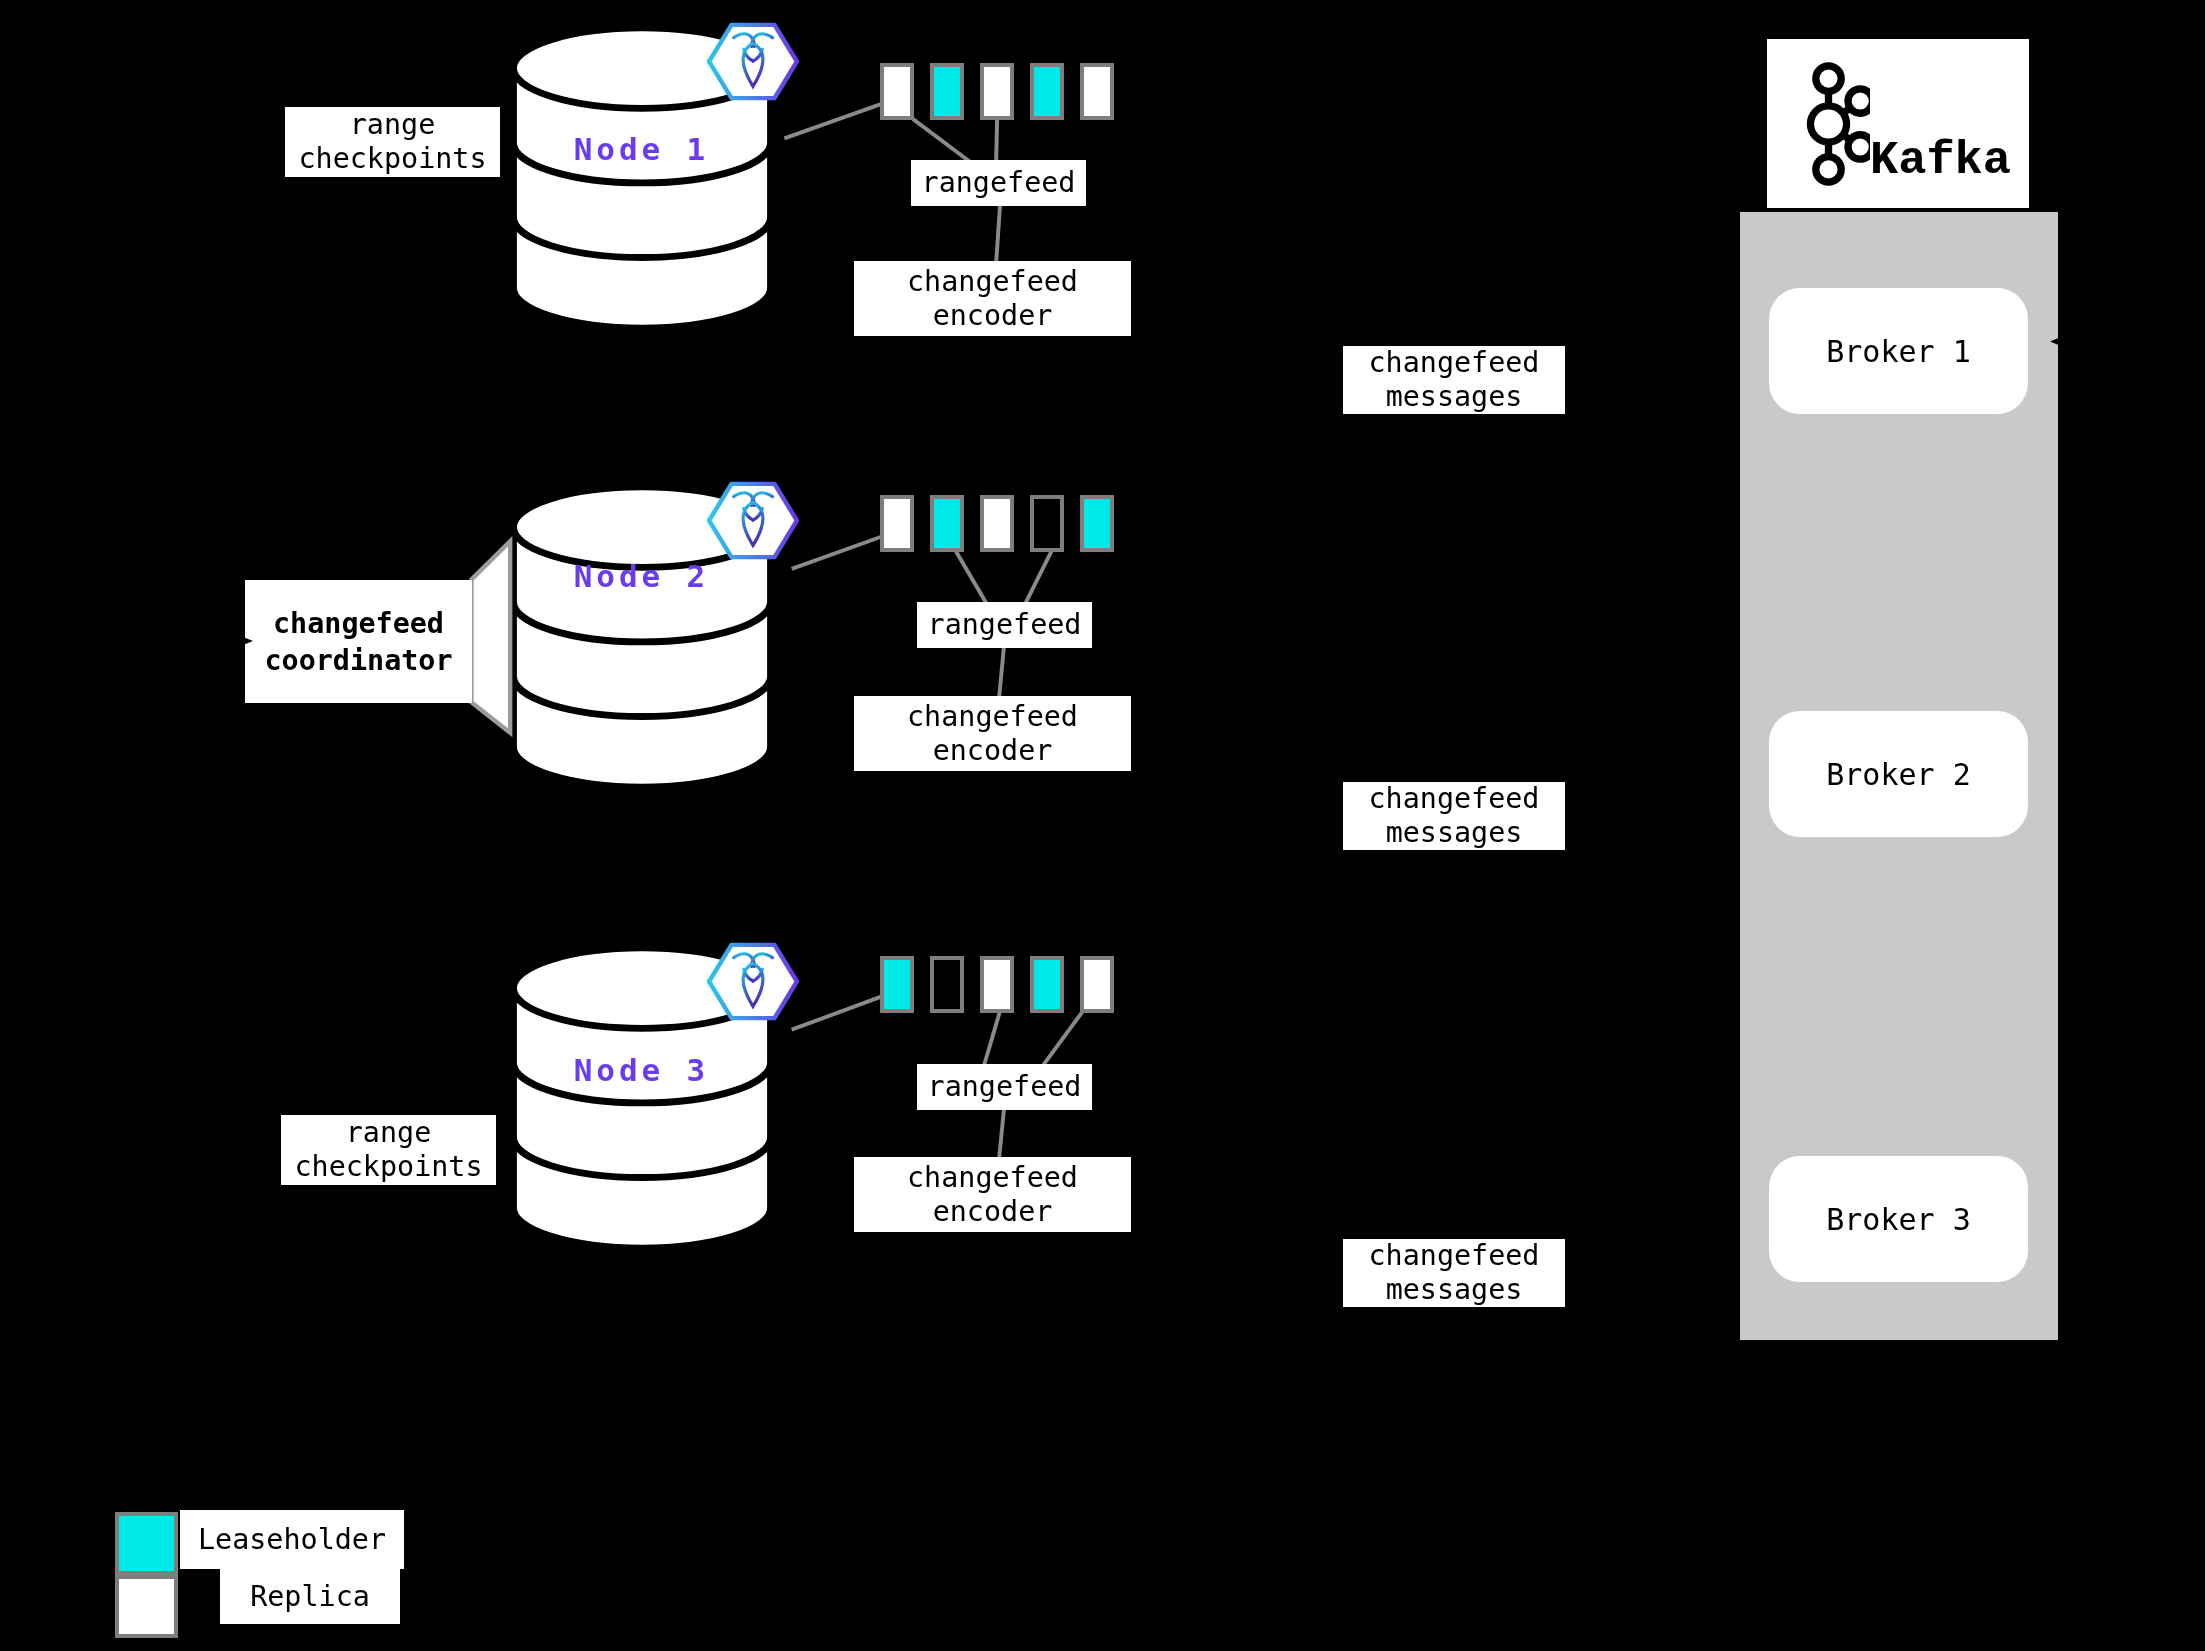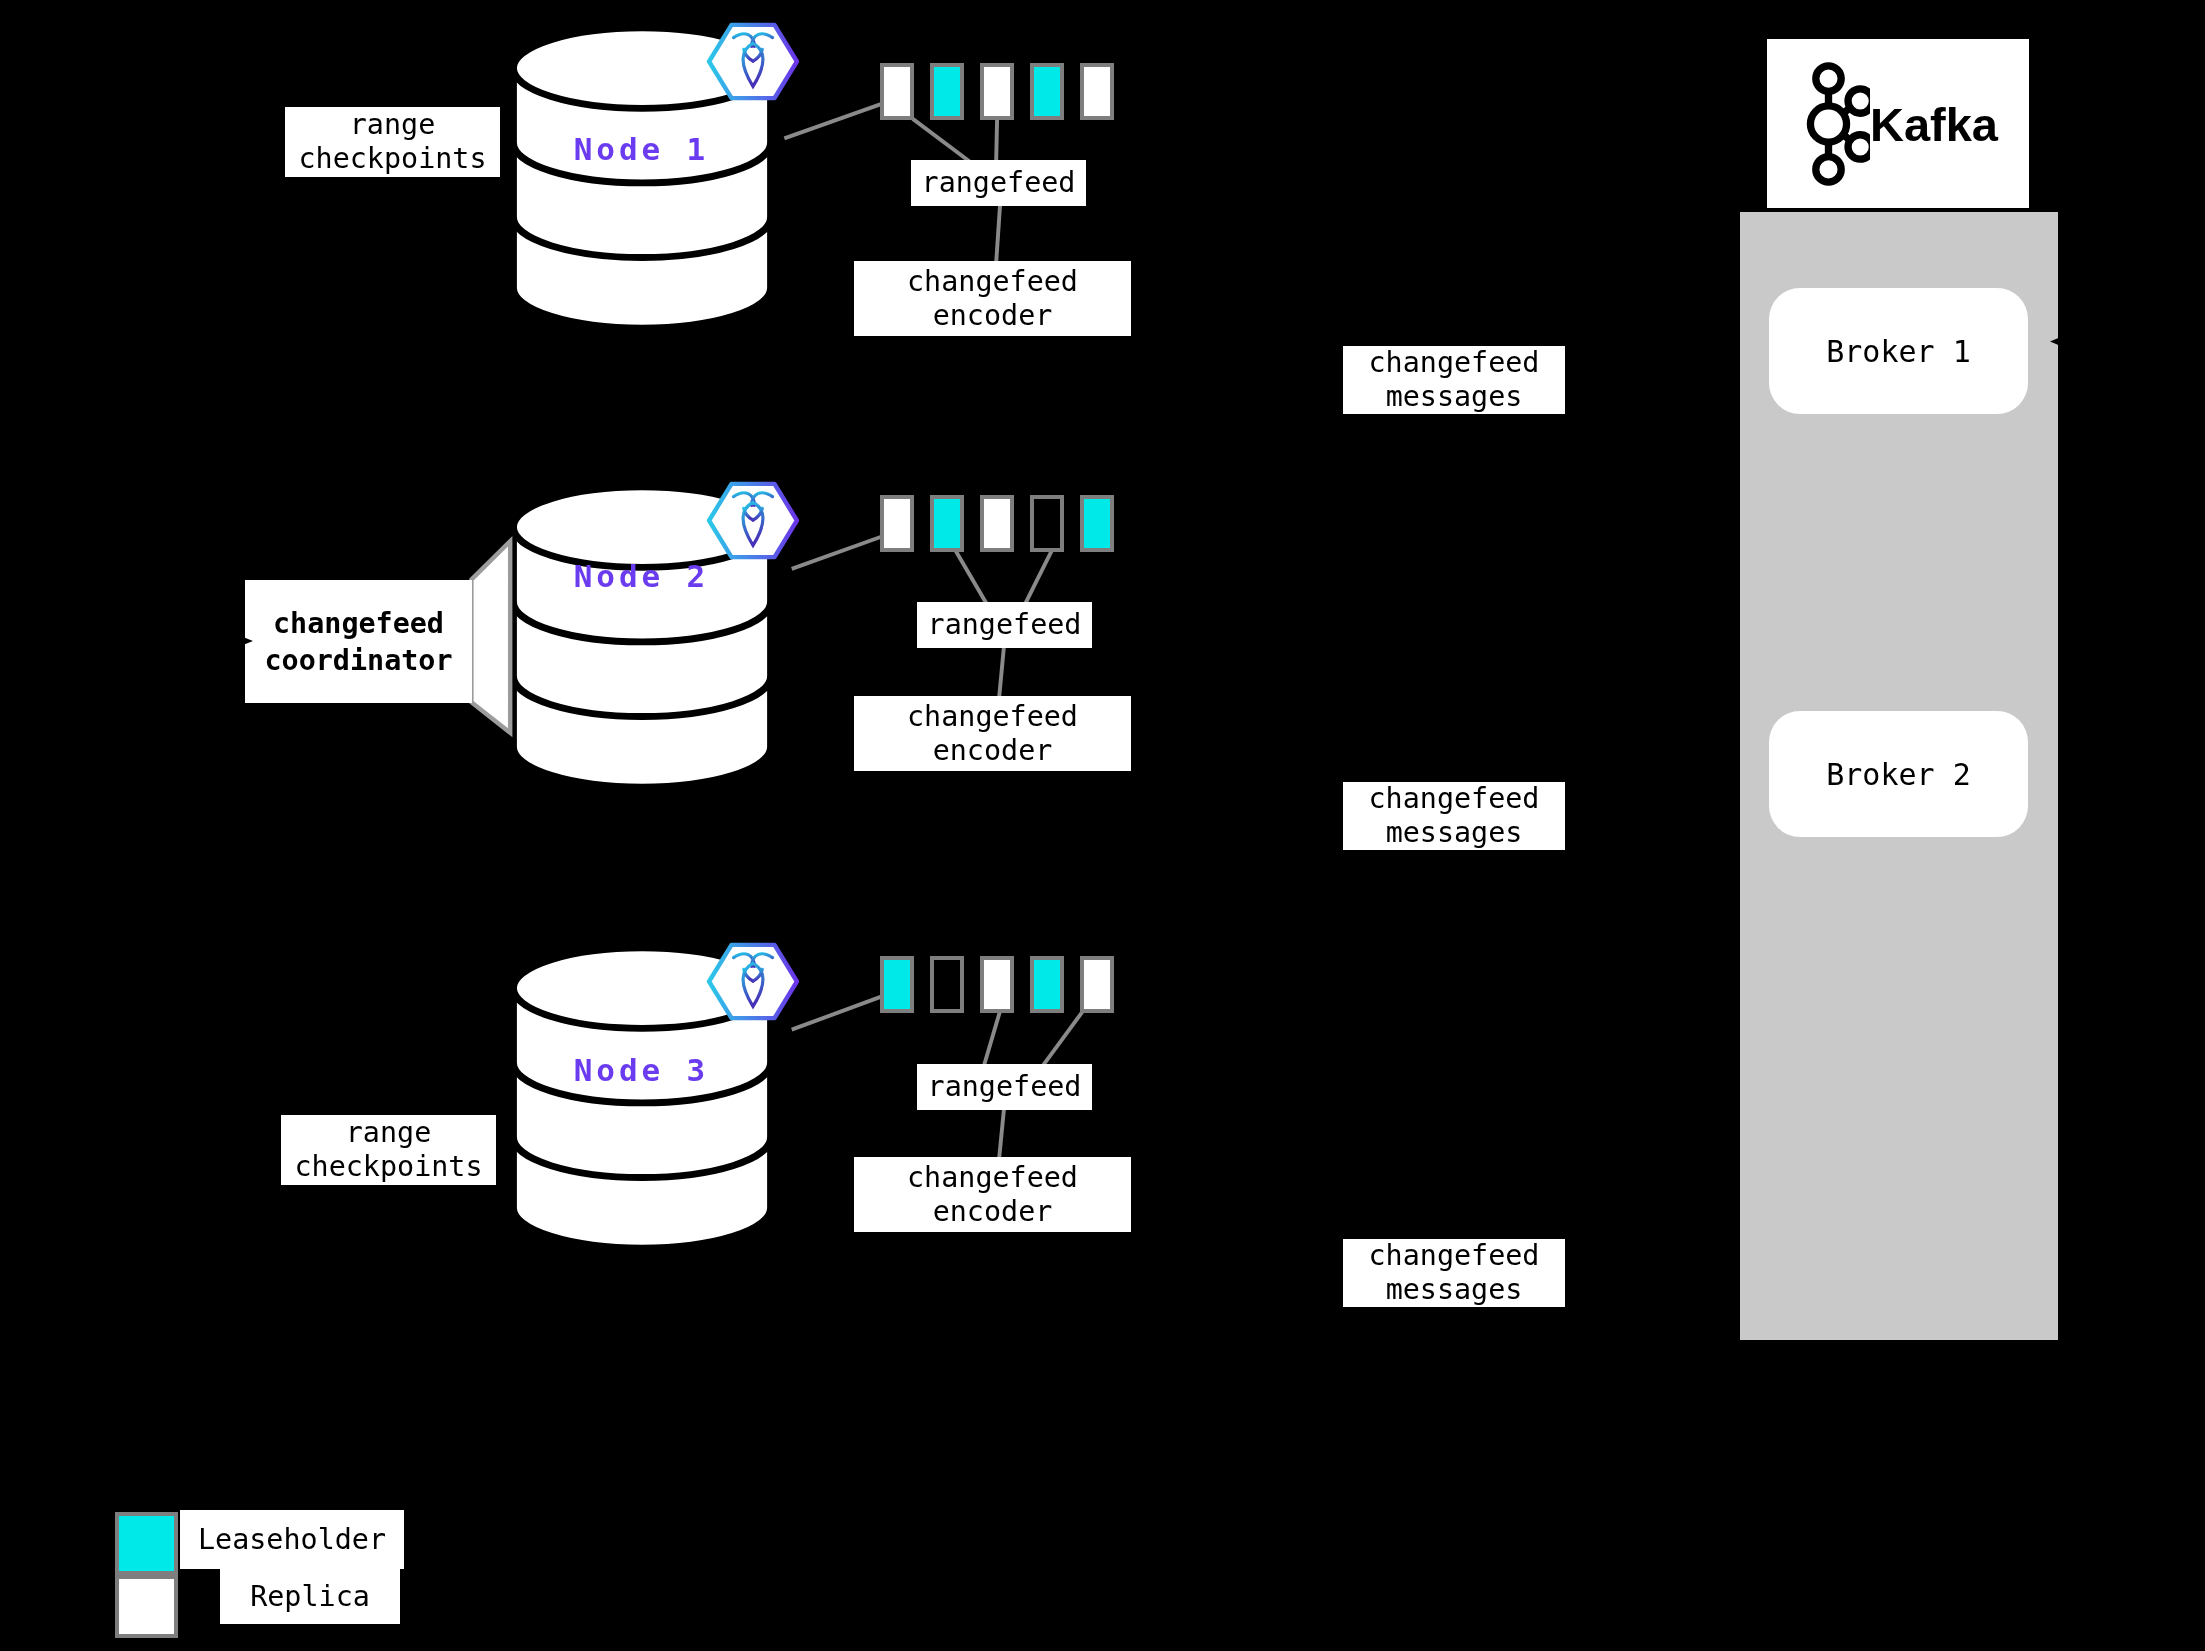--- a/index.html
+++ b/index.html
@@ -1,19 +1,19 @@
 <!DOCTYPE html>
 <html style="font-size:7.8px"><head>
 <meta charset="utf-8">
 <style>
   html,body{margin:0;padding:0;background:#000;}
   #canvas{position:relative;width:2205px;height:1652px;background:#000;overflow:hidden;
           font-family:"DejaVu Sans Mono",monospace;}
   .abs{position:absolute;}
-  .sans{font-family:Liberation Sans, sans-serif;}
+  .sans{font-family:Liberation Mono, monospace;margin-top:36px;}
   .whitebox{background:#fff;color:#000;display:flex;flex-direction:column;
             align-items:center;justify-content:center;text-align:right;}
   .graybox{background:#ffffff;color:#000;display:flex;flex-direction:column;
            align-items:center;justify-content:center;text-align:center;}
   .lbl{font-size:28.4px;line-height:34px;white-space:pre;}
   .node-label{font-size:31px;font-weight:bold;color:#6a3bef;letter-spacing:3.9px;
               text-align:center;}
   .coord-lbl{font-size:28.4px;line-height:37px;font-weight:bold;white-space:pre;}
   .broker{width:259px;height:126px;background:#fff;border-radius:31px;color:#000;
           display:flex;align-items:center;justify-content:center;font-size:30px;}
@@ -208,20 +208,23 @@
     </g>
   </svg>
   <div class="abs kafka-title sans" style="left:1870px;top:98px;width:157px;height:54px;line-height:54px;">Kafka</div>
 
   <div class="abs broker" style="left:1769px;top:288px;">
     <span>Broker 1</span>
   </div>
   <div class="abs broker" style="left:1769px;top:711px;">
     <span>Broker 2</span>
   </div>
+  <div class="abs broker" style="left:1769px;top:1156px;">
+    <span>Broker 3</span>
+  </div>
 
 
   <div class="abs legend-swatch" style="left:115px;top:1512px;background:#00e9e9;" data-kind="leaseholder"></div>
   <div class="abs legend-swatch" style="left:115px;top:1575px;background:#fff;" data-kind="replica"></div>
   <div class="abs whitebox" style="left:180px;top:1510px;width:224px;height:59px;">
     <span class="lbl">Leaseholder</span>
   </div>
   <div class="abs whitebox" style="left:180px;top:1569px;width:180px;height:55px;margin-left:40px;">
     <span class="lbl">Replica</span>
   </div>

